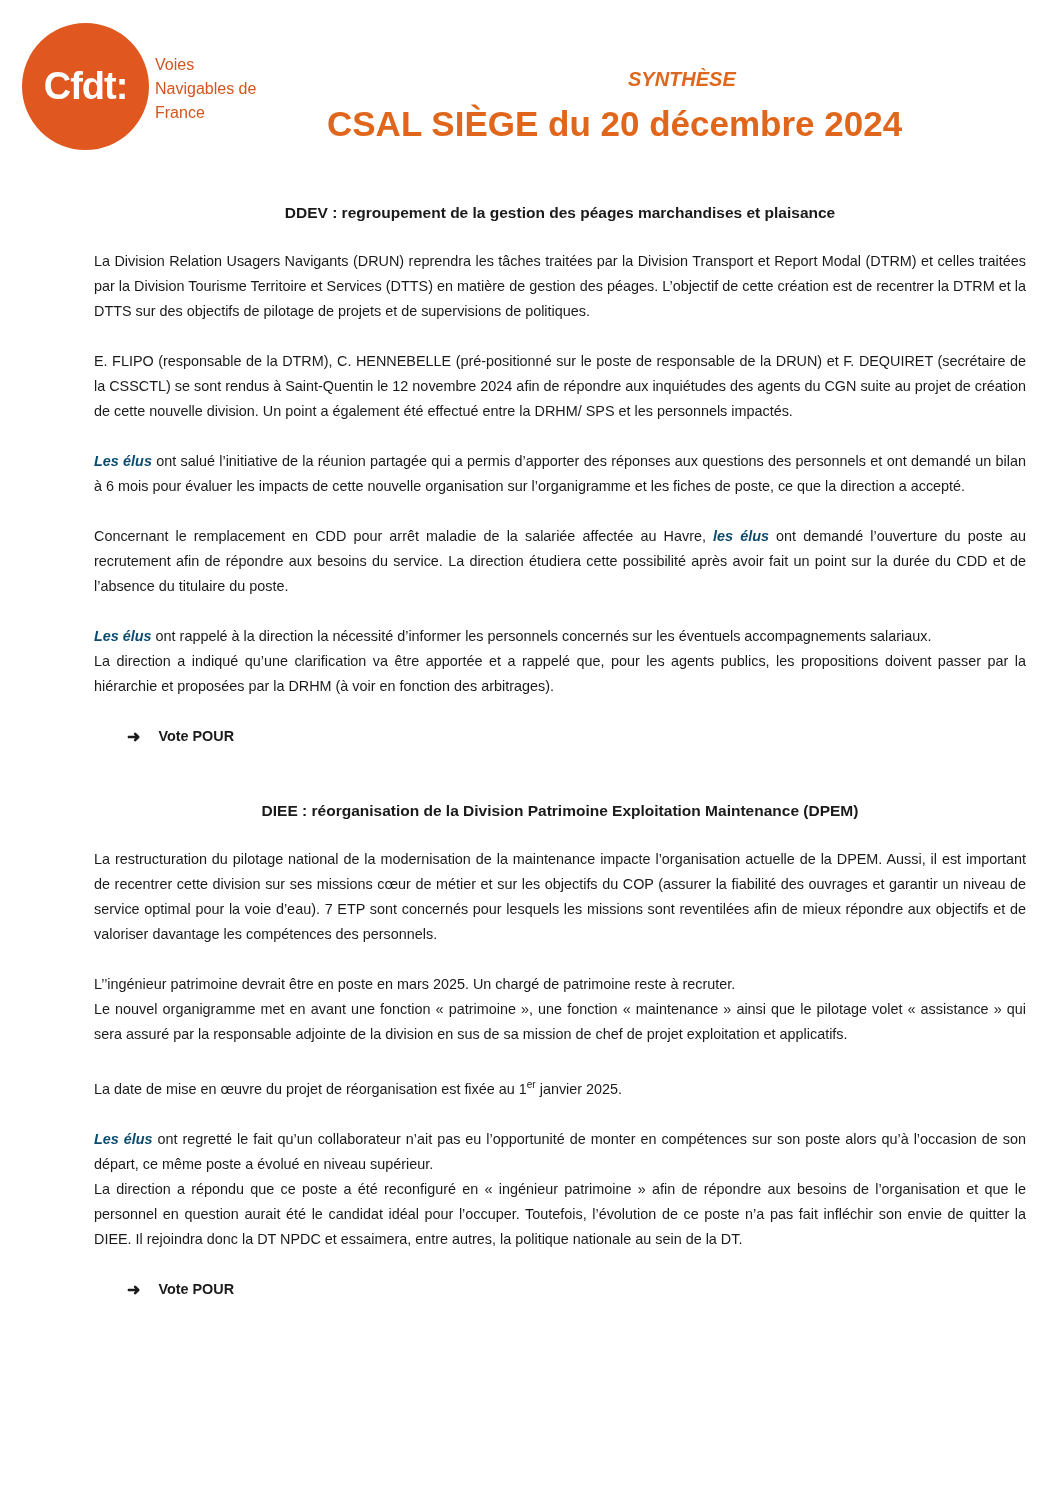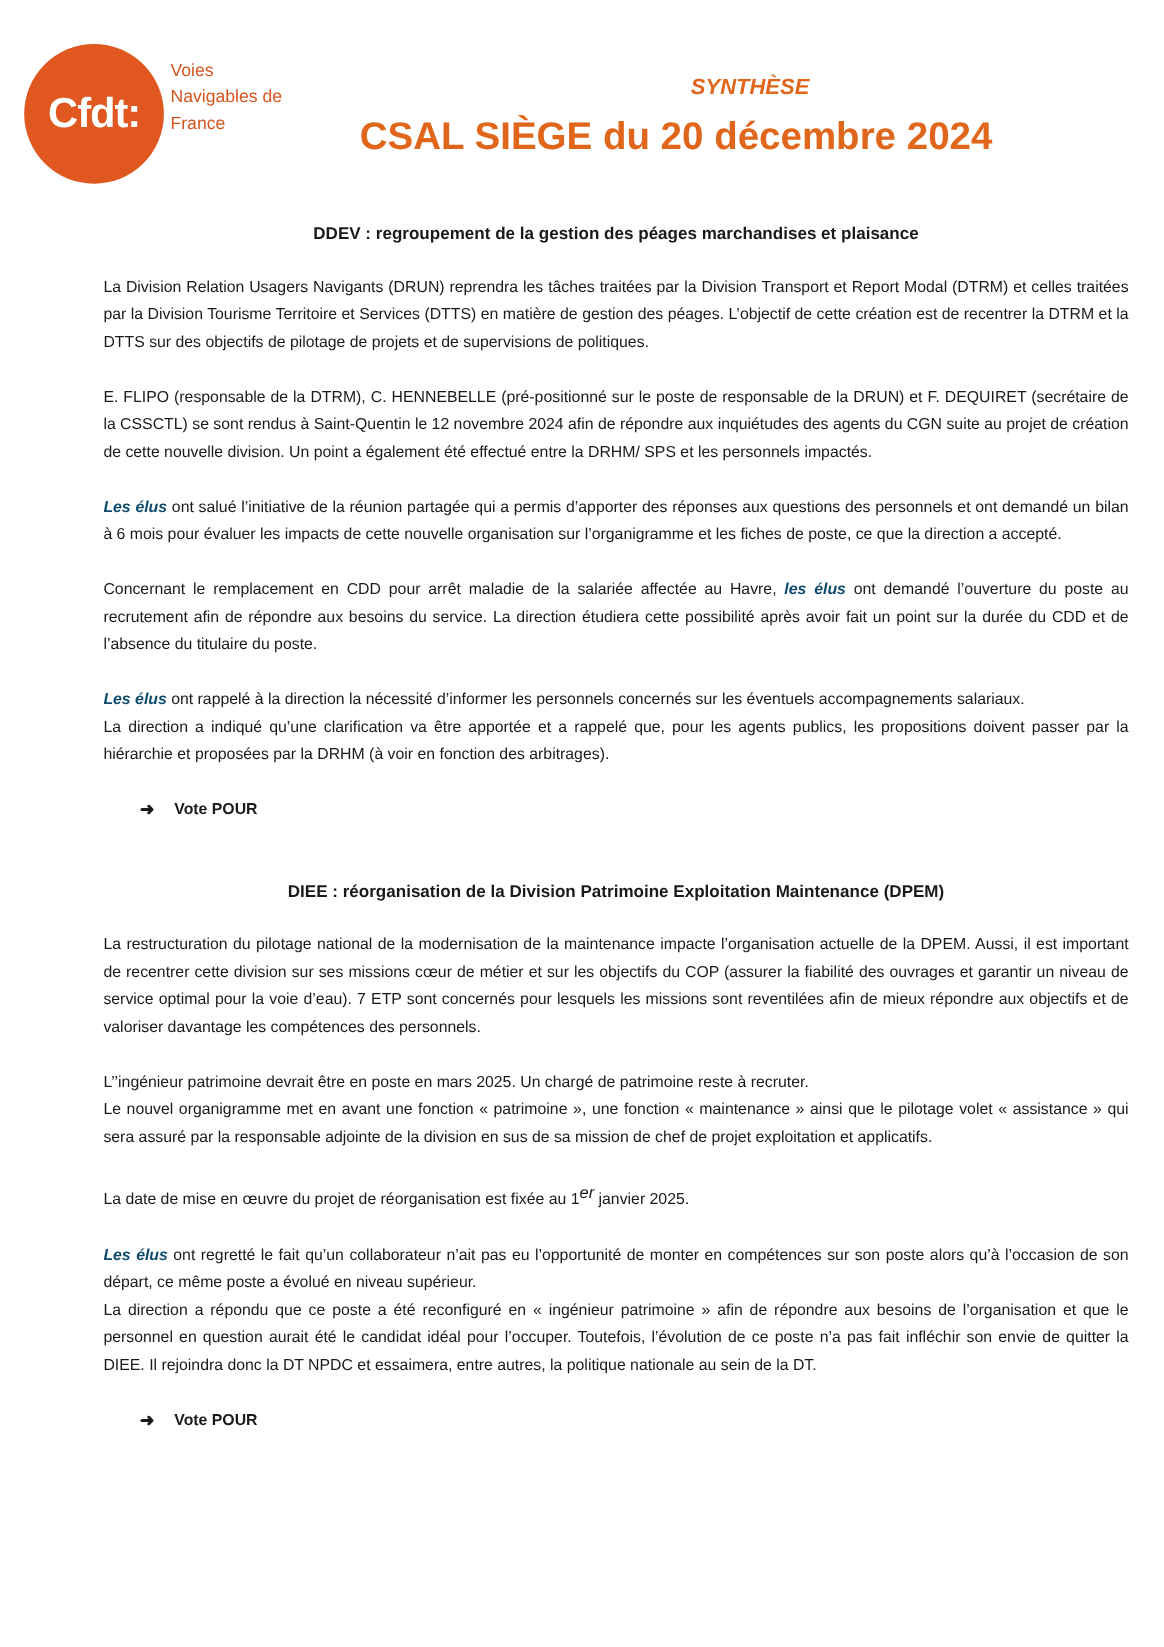--- a/index.html
+++ b/index.html
@@ -1,39 +1,39 @@
 <!DOCTYPE html>
 <html><head>
 <meta charset="utf-8">
 <style>
   html, body { margin: 0; padding: 0; background: #ffffff; }
   body { width: 1058px; height: 1497px; position: relative; overflow: hidden;
          font-family: "Liberation Sans Narrow", "Liberation Sans", sans-serif; color: #1a1a1a; }
-  .logo-circle { position: absolute; left: 22px; top: 40px; width: 127px; height: 127px;
+  .logo-circle { position: absolute; left: 22px; top: 23px; width: 127px; height: 127px;
                  border-radius: 50%; background: #e0571f; display: flex; align-items: center;
                  justify-content: center; text-align: right; }
   .logo-mark { color: #ffffff; font-family: "Liberation Sans", sans-serif; font-weight: bold;
                font-size: 38px; letter-spacing: -1px; }
   .org-name { position: absolute; left: 155px; top: 53px; color: #d4541e;
               font-family: "Liberation Sans", sans-serif; font-weight: normal; font-size: 16px; line-height: 24px; }
   .org-name span { display: block; }
   .synthese { position: absolute; left: 628px; top: 68px; color: #e0661c;
               font-family: "Liberation Sans", sans-serif; font-style: italic; font-weight: bold; font-size: 20px; }
   .main-title { position: absolute; left: 327px; top: 104px; color: #e0661c;
                 font-family: Liberation Sans, sans-serif; font-weight: bold; font-size: 35px; white-space: nowrap; }
   .content { position: absolute; left: 63px; top: 200px; width: 932px;
              font-family: "Liberation Sans", sans-serif; font-size: 14.4px; line-height: 25px; margin-left: 31px; }
   .sec-title { text-align: center; font-weight: bold; font-size: 15.5px; margin: 0 0 24px 0; }
   p { margin: 0 0 25px 0; text-align: justify; }
   p.tight { margin-bottom: 0; }
   .elus { color: #0c4a6e; font-weight: bold; font-style: italic; }
   .dir { font-weight: normal; }
   .vote { margin: 0 0 25px 33px; font-weight: bold; display: flex; align-items: center; gap: 18px; }
   .arrow { font-size: 16px; }
-  sup { font-size: 15px; font-style: italic; }
+  sup { font-size: 10px; }
 </style>
 </head>
 <body>
 
 <div class="logo-circle">
   <span class="logo-mark">Cfdt:</span>
 </div>
 <div class="org-name">
   <span>Voies</span>
   <span>Navigables de</span>

